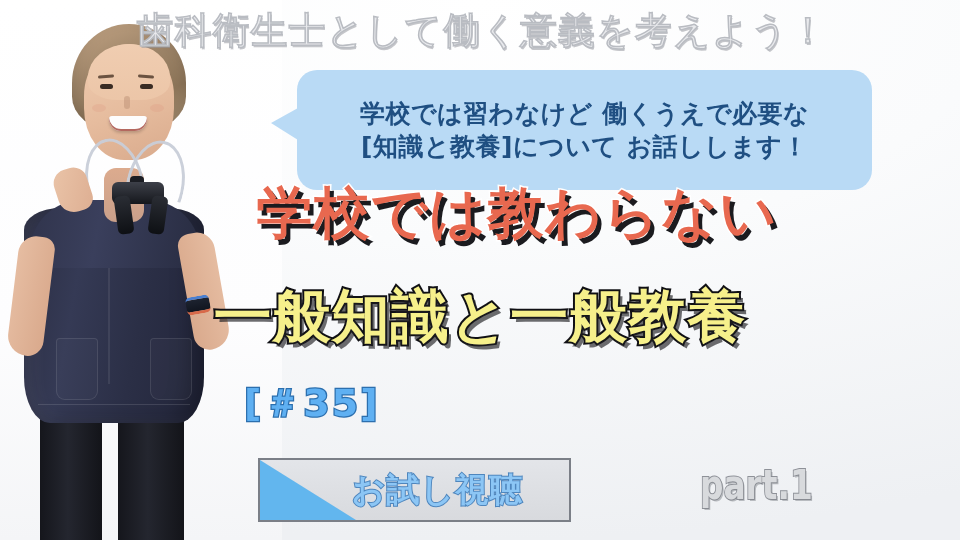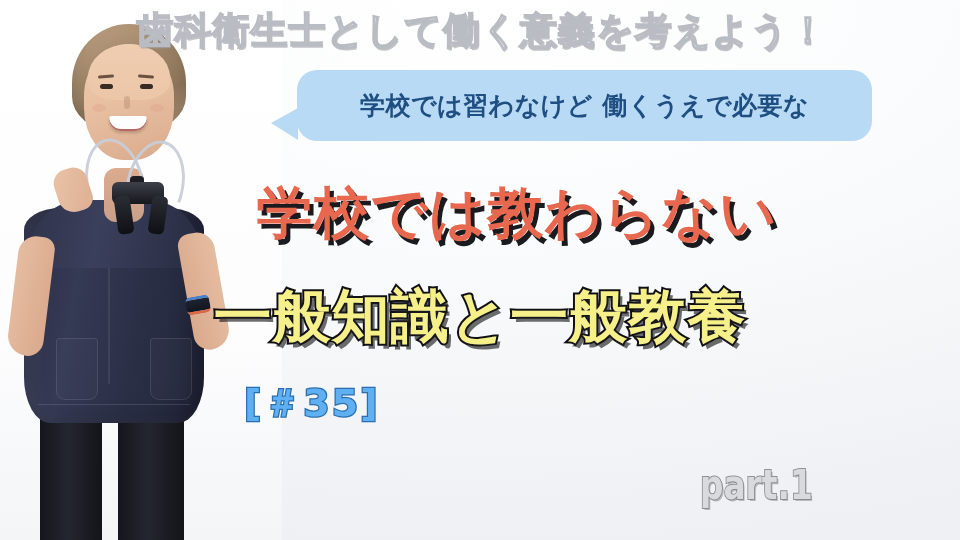--- a/index.html
+++ b/index.html
@@ -166,30 +166,30 @@
     background:#1b1d23; border-radius:4px;
   }
 
   
   .tl { position:absolute; white-space:nowrap; }
 
   
   #headline-top {
     left:4px; right:0; top:6px;
     text-align:center;
-    font-size:37px; font-weight:bold;
+    font-size:37px; font-weight:normal;
     letter-spacing:1px;
     color:#e9eaed;
     -webkit-text-stroke:1.5px #b9bcc2;
     text-shadow:1px 2px 0 rgba(150,152,158,.55);
   }
 
   
   #bubble {
-    position:absolute; left:297px; top:70px; width:575px; height:71px;
+    position:absolute; left:297px; top:70px; width:575px; height:120px;
     background:#b9daf5;
     border-radius:20px;
     display:flex; flex-direction:column;
     align-items:center; justify-content:center;
     gap:2px;
   }
   #bubble:before {
     content:""; position:absolute;
     left:-26px; top:38px;
     width:0; height:0;
@@ -319,25 +319,30 @@
     <div class="loupeBody"></div>
     <div class="loupeL"></div>
     <div class="loupeR"></div>
     <div class="handL"></div>
   </div>
 
   <div class="tl" id="headline-top">歯科衛生士として働く意義を考えよう！</div>
 
   <div id="bubble">
     <div class="bline">学校では習わなけど 働くうえで必要な</div>
+    <div class="bline">[知識と教養]について お話しします！</div>
   </div>
 
   <div class="tl" id="headline-red">学校では教わらない</div>
 
   <div class="tl" id="headline-yellow">一般知識と一般教養</div>
 
   <div class="tl" id="episode">[＃35]</div>
 
 
+  <div id="trial-box">
+    <div class="tri"></div>
+    <div class="tlabel">お試し視聴</div>
+  </div>
 
   <div class="tl" id="part-label">part.1</div>
 
 </div>
 
 </body></html>

